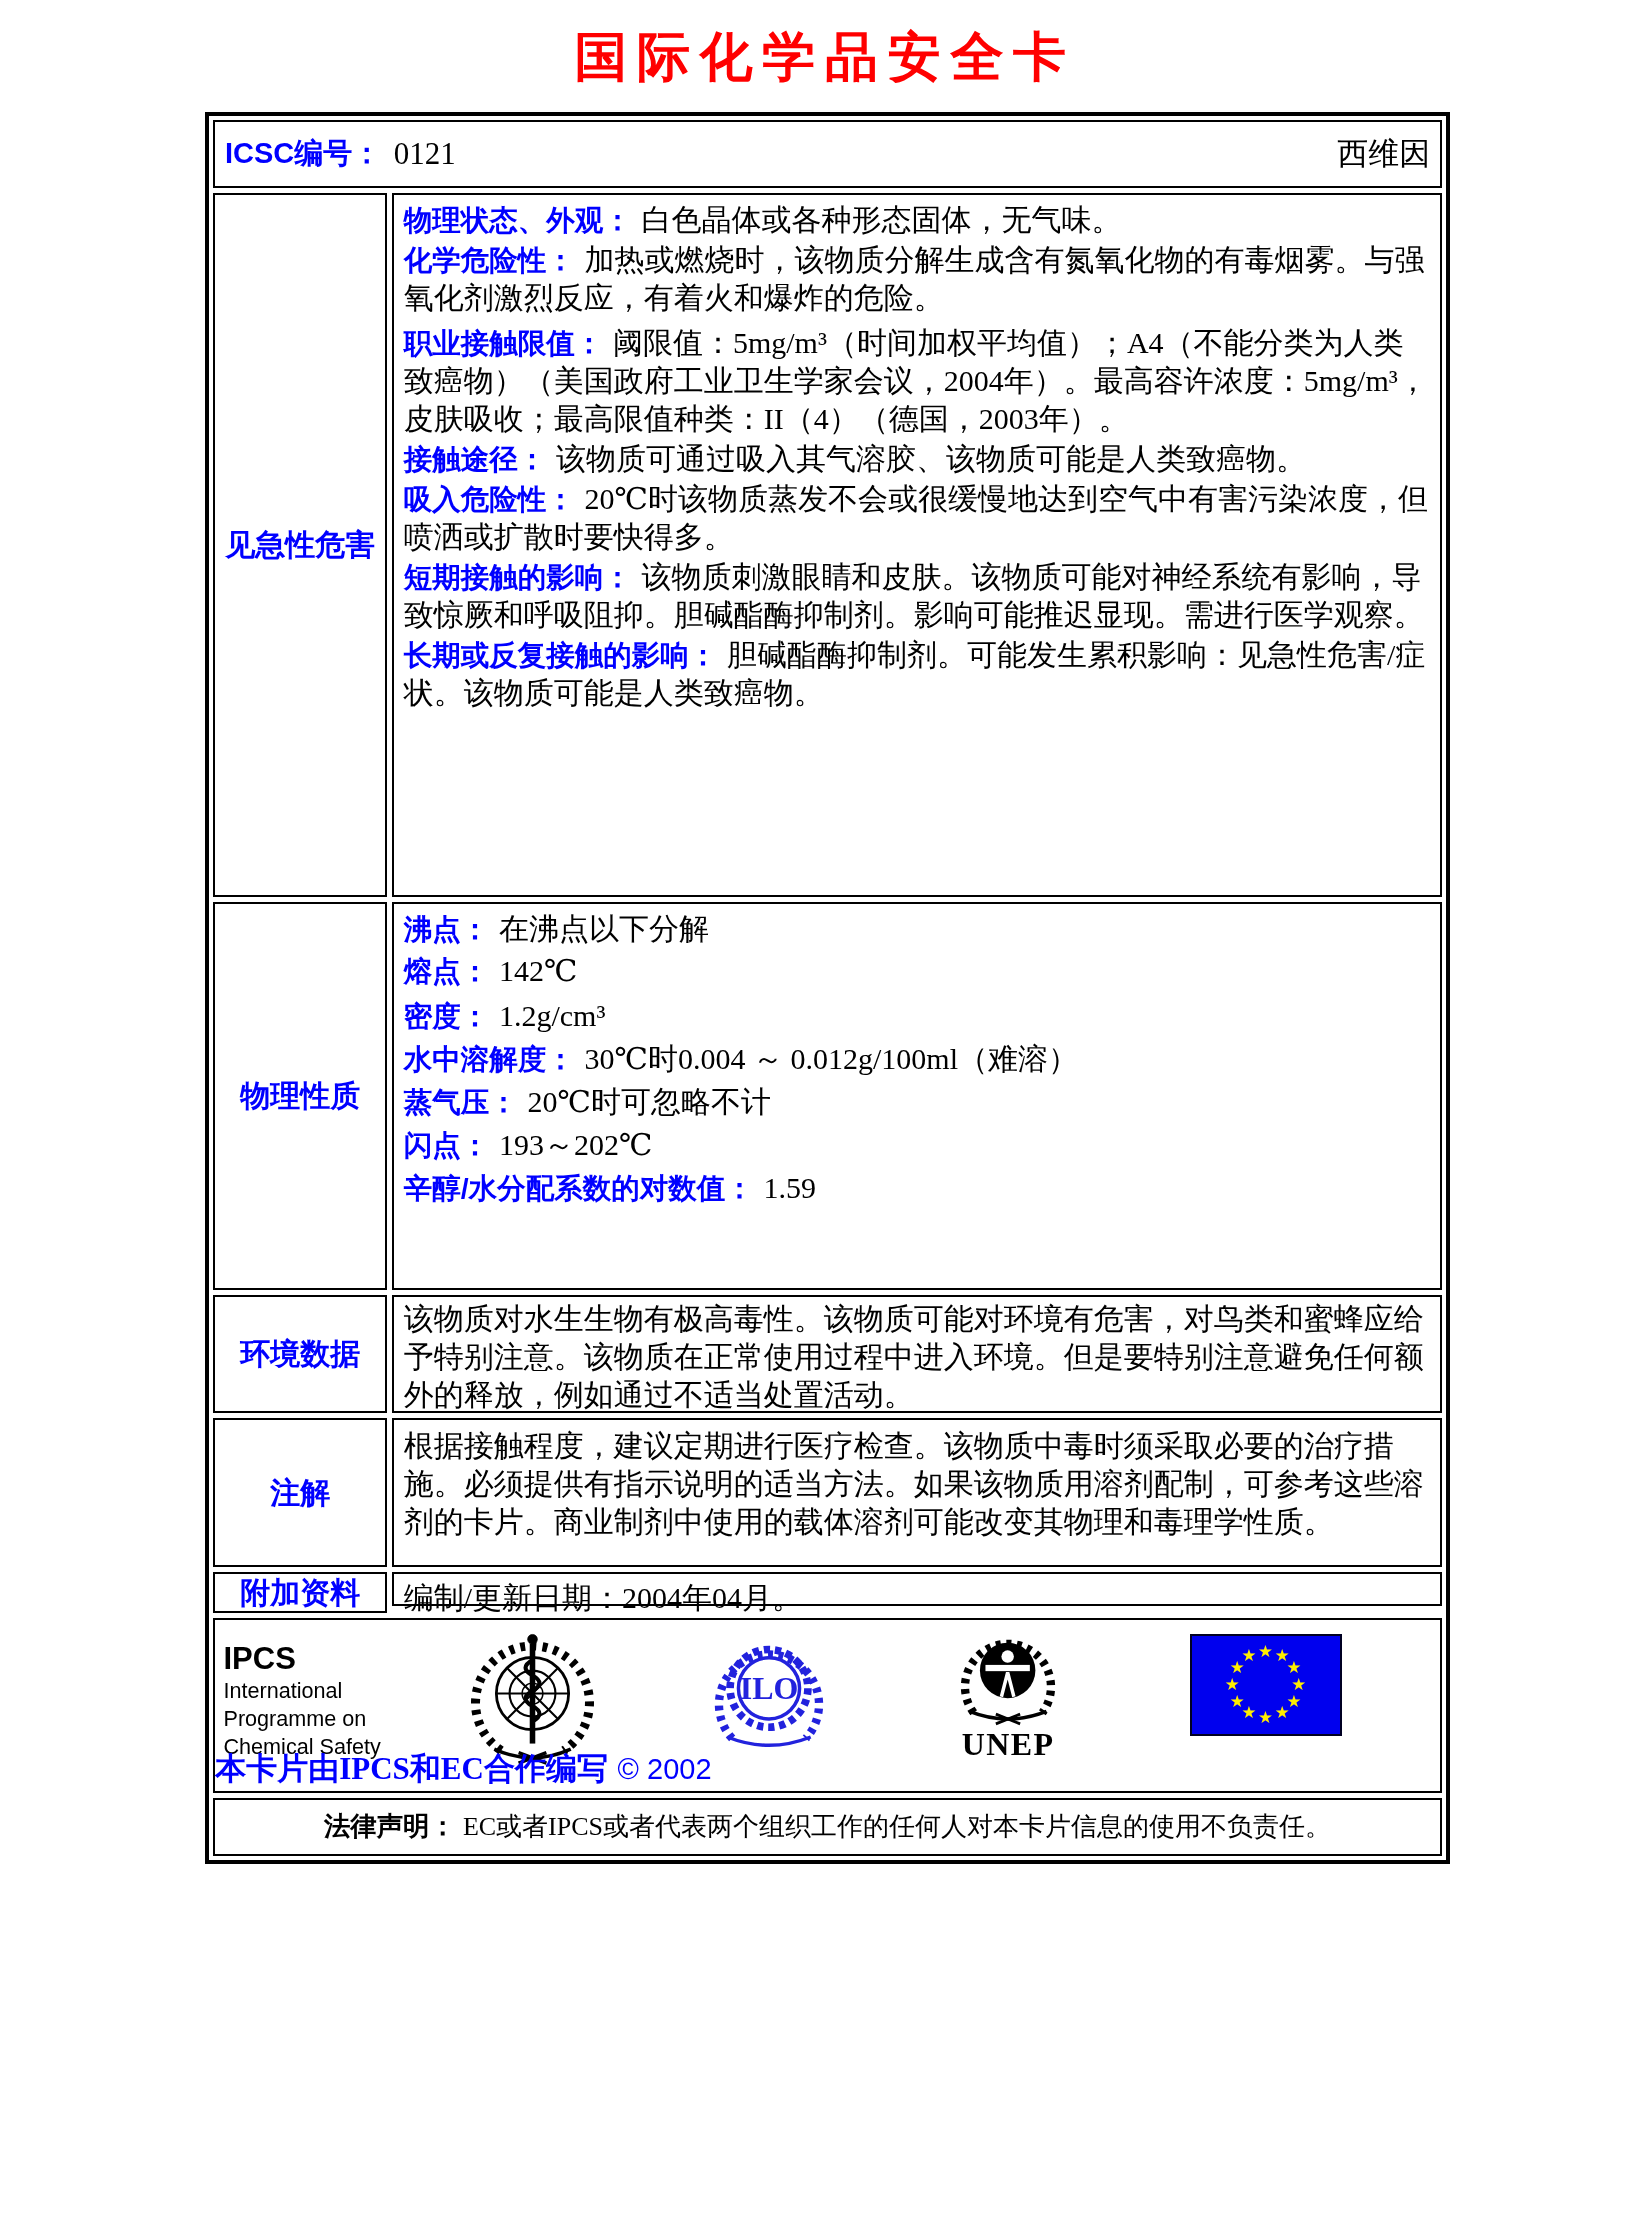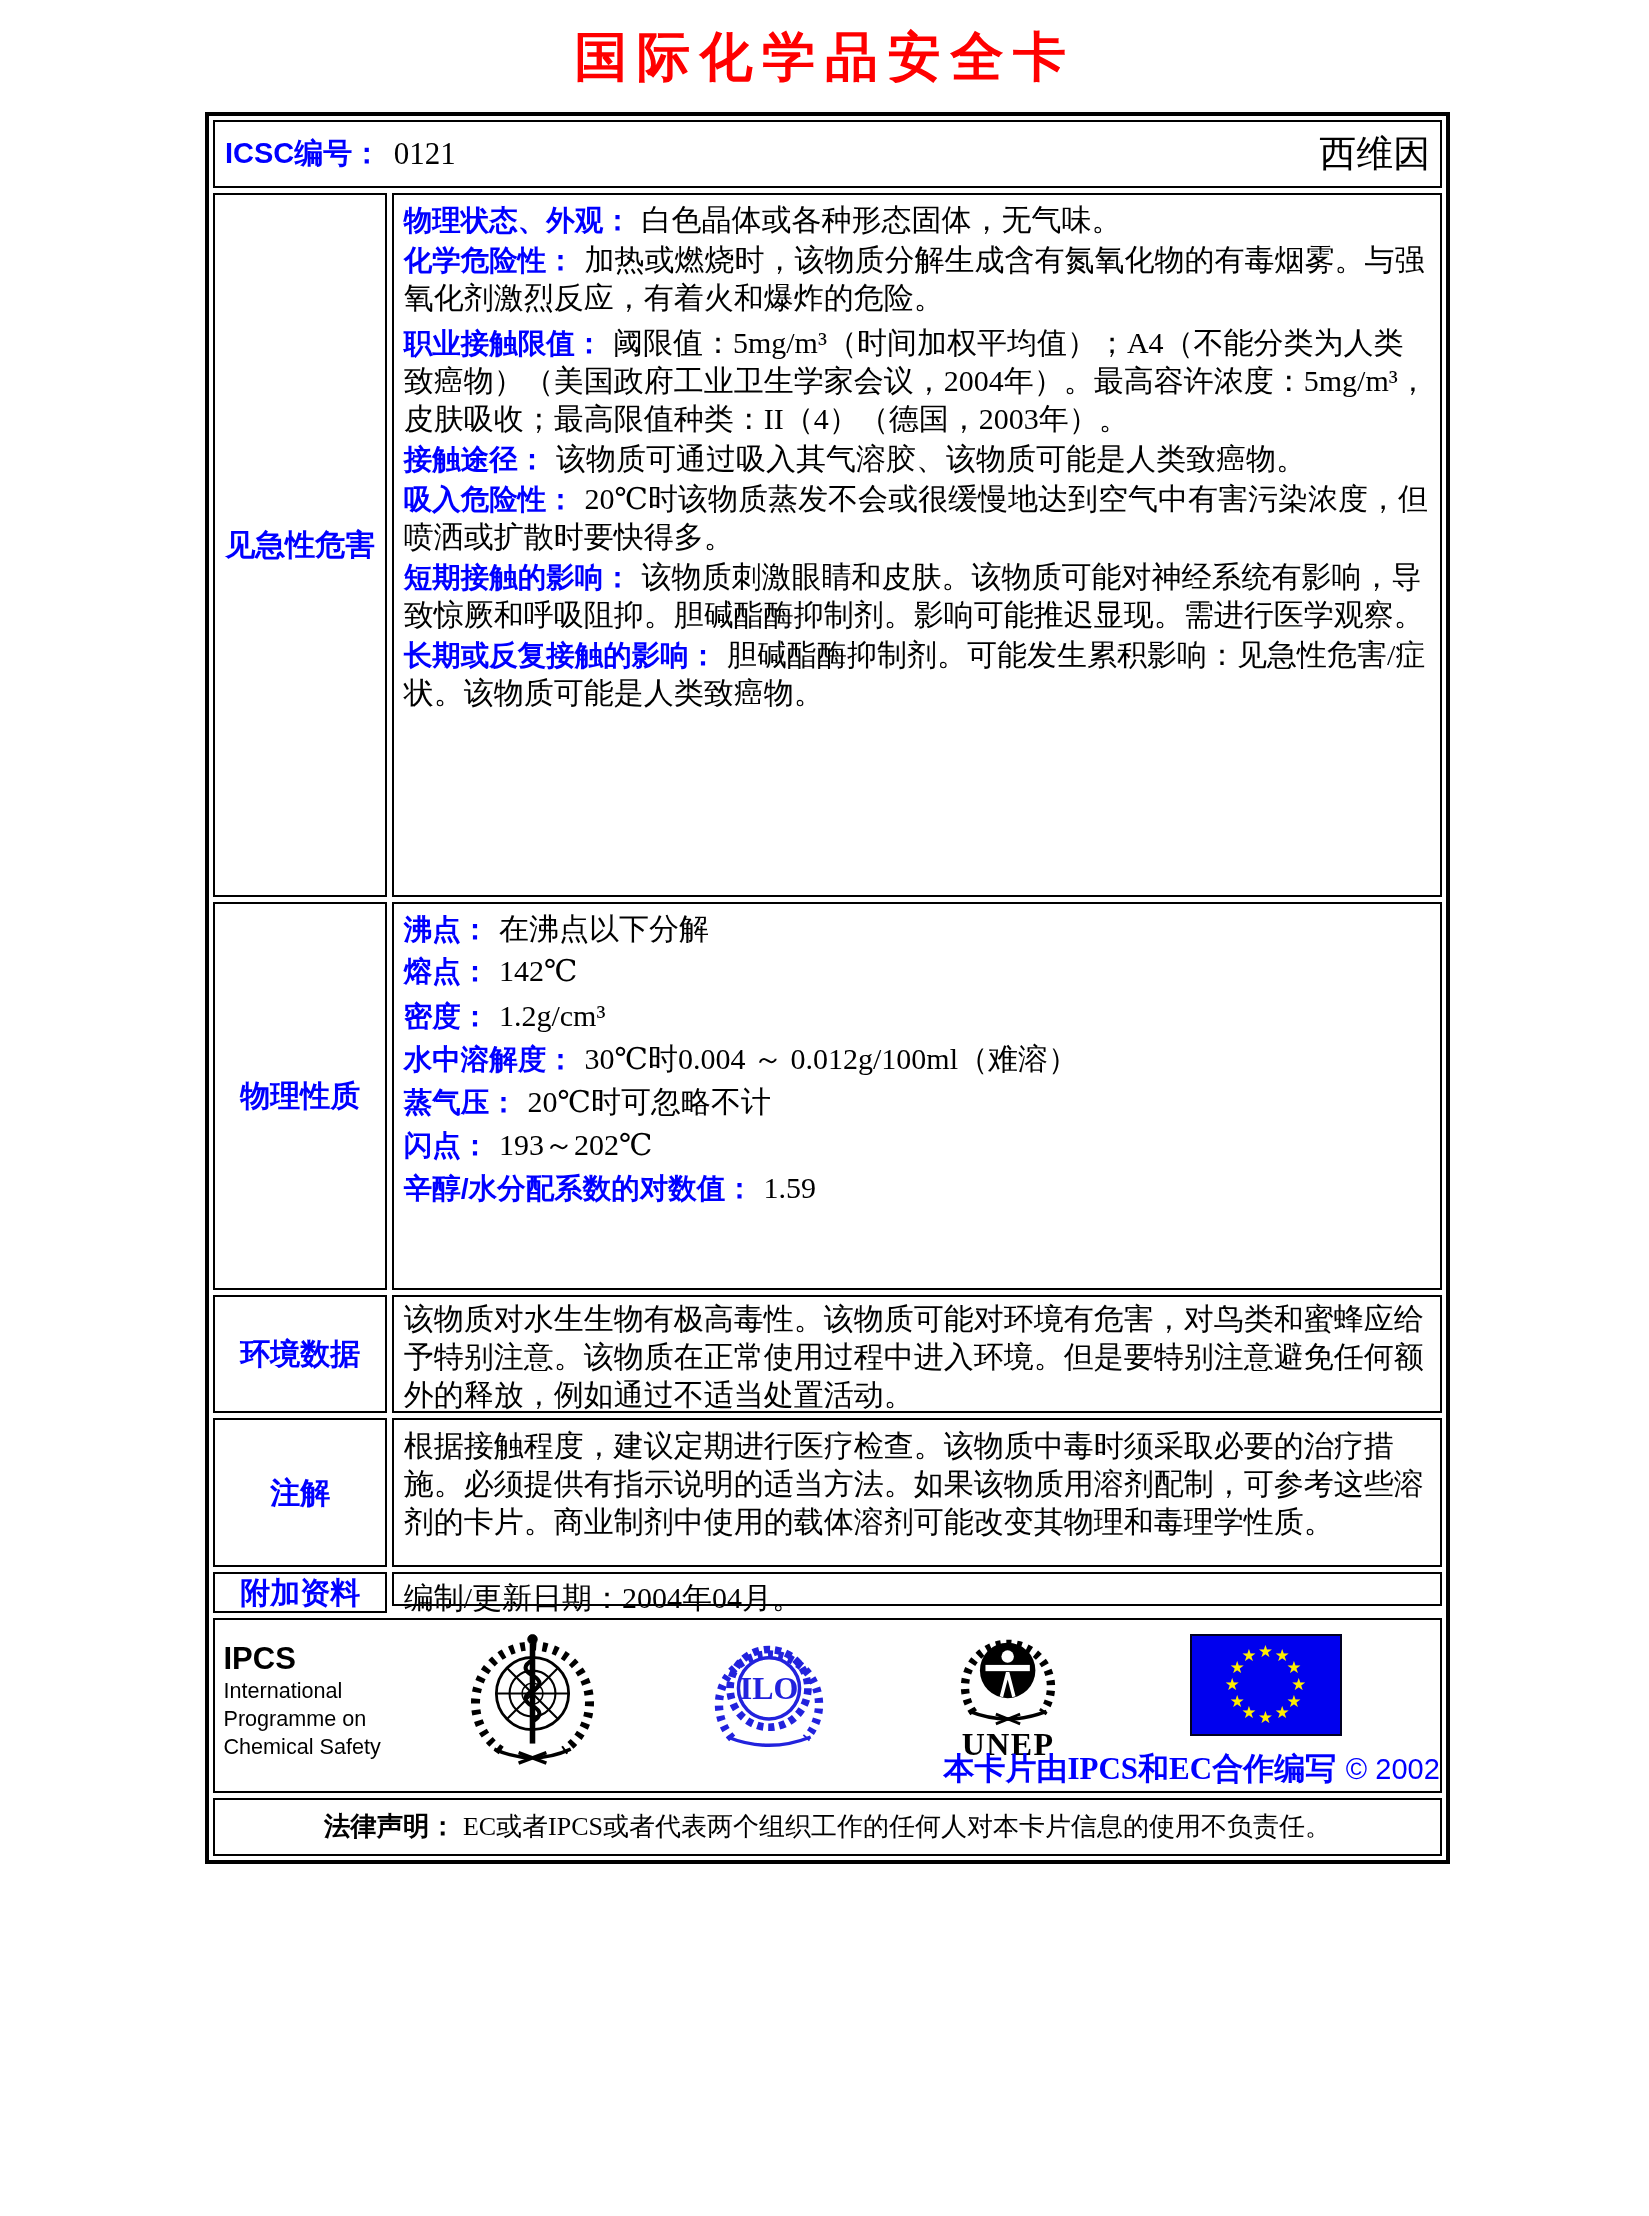--- a/index.html
+++ b/index.html
@@ -25,21 +25,21 @@
     border:4.9px solid #000;padding:4.2px;background:#fff;
   }
   .row{display:flex;gap:4.9px;margin-bottom:4.9px;}
   .row:last-child{margin-bottom:0;}
   .cell{border:2.1px solid #000;background:#fff;}
 
   
   .header-cell{flex:1;height:68px;display:flex;align-items:center;padding:0 9.7px;}
   .hdr-label{font-family:"Liberation Sans","DejaVu Sans",sans-serif;font-weight:bold;color:var(--accent-blue);font-size:29px;}
   .hdr-number{font-size:31px;margin-left:12.5px;}
-  .hdr-name{font-size:37px;margin-left:auto;}
+  .hdr-name{font-size:31px;margin-left:auto;}
 
   
   .label-cell{
     width:174px;display:flex;align-items:center;justify-content:center;text-align:center;
     font-family:"Liberation Sans","DejaVu Sans",sans-serif;font-weight:bold;
     color:var(--accent-blue);font-size:30px;line-height:1.25;
   }
   .content-cell{flex:1;padding:5.6px 9.7px;font-size:30px;line-height:38px;}
   .content-cell p{margin:0 0 2.1px 0;}
   .inline-label{
@@ -59,21 +59,21 @@
   .logos-cell{flex:1;height:175px;position:relative;}
   .ipcs-block{position:absolute;left:8.3px;top:21px;font-family:"Liberation Sans","DejaVu Sans",sans-serif;}
   .ipcs-title{font-size:31px;font-weight:bold;}
   .ipcs-line{font-size:21.6px;line-height:28px;}
   .logo{position:absolute;}
   .logo-who{left:248px;top:4.2px;}
   .logo-ilo{left:488px;top:7px;}
   .logo-unep{left:732px;top:4.2px;text-align:center;}
   .unep-word{font-family:"Liberation Serif","DejaVu Serif",serif;font-weight:bold;font-size:32px;letter-spacing:1.4px;margin-top:-4.2px;}
   .logo-eu{left:975px;top:14px;width:152px;height:102px;background:var(--eu-flag-blue);border:2.1px solid #000022;}
-  .credit-line{position:absolute;left:0;right:0;bottom:1.4px;text-align:right;color:var(--accent-blue);}
+  .credit-line{position:absolute;left:0;right:0;bottom:1.4px;text-align:left;color:var(--accent-blue);}
   .credit-text{font-weight:bold;font-size:31px;font-family:"Liberation Serif","DejaVu Serif",serif;}
   .credit-copy{font-size:29px;margin-left:9.7px;font-family:"Liberation Sans","DejaVu Sans",sans-serif;}
 
   
   .legal-cell{flex:1;height:58px;display:flex;align-items:center;padding:0 8.3px;justify-content:center;}
   .legal-label{font-family:"Liberation Sans","DejaVu Sans",sans-serif;font-weight:bold;font-size:26.4px;margin-right:7px;white-space:nowrap;}
   .legal-text{font-size:26px;}
 </style>
 </head>
 <body>

